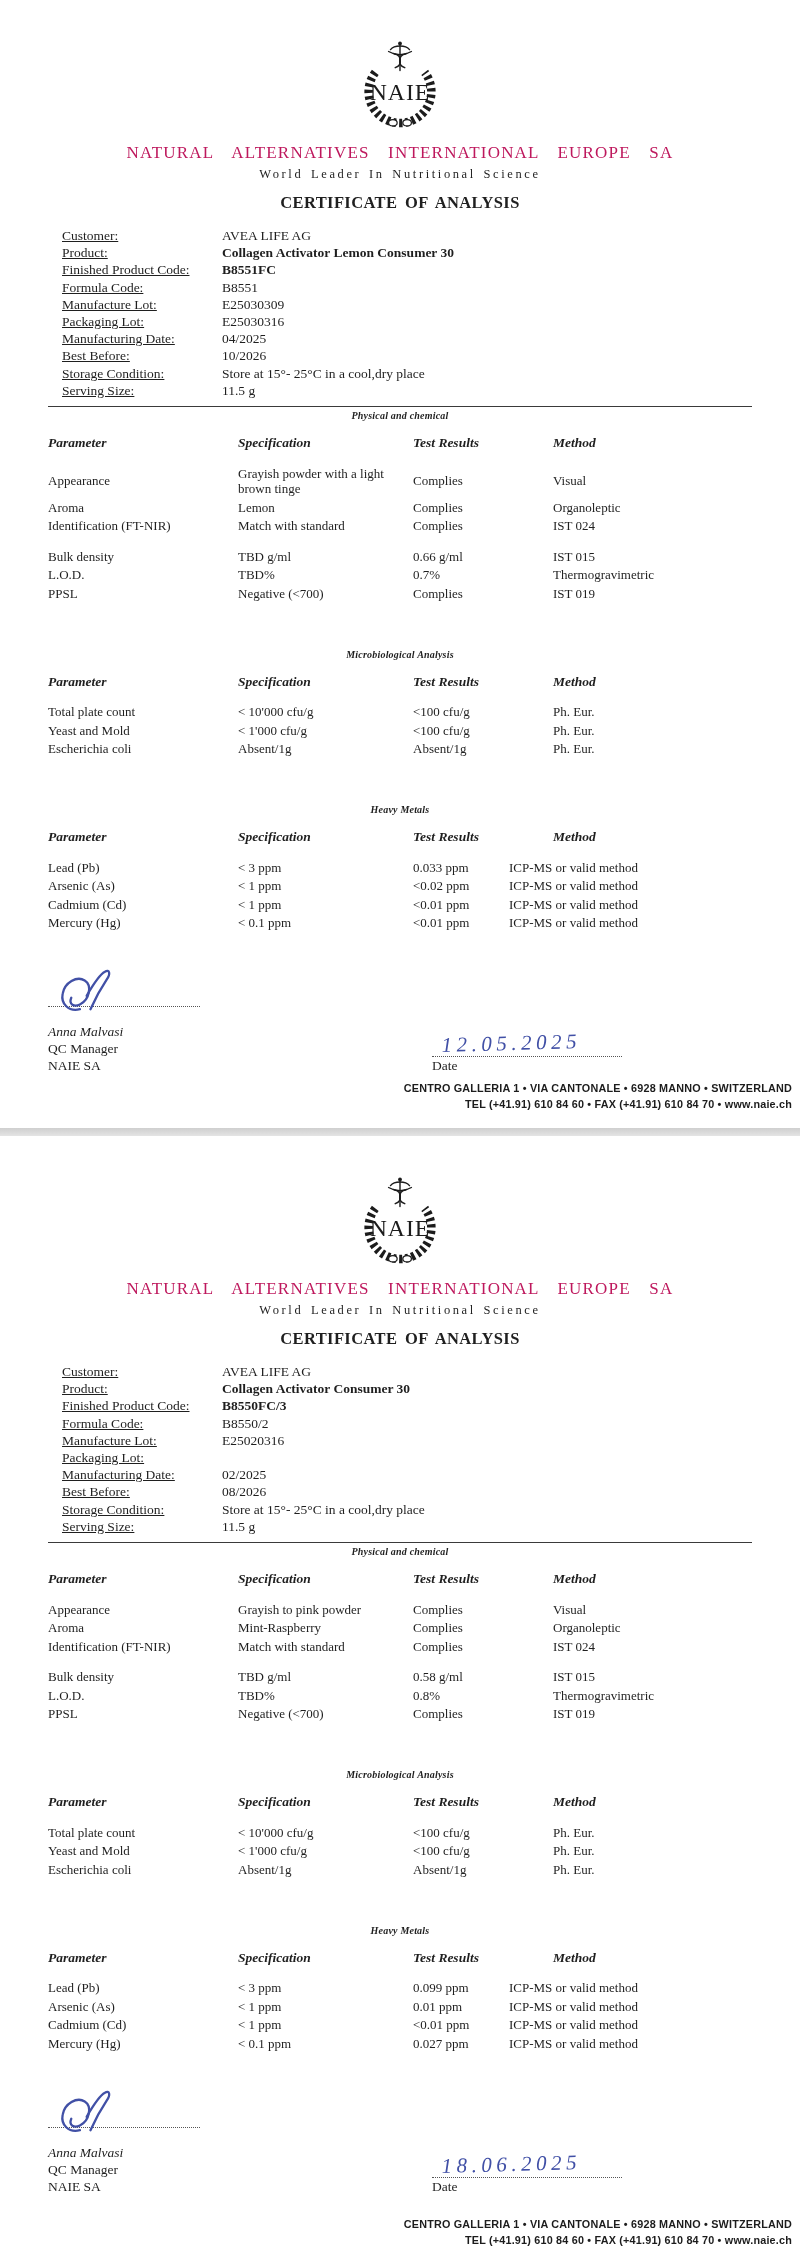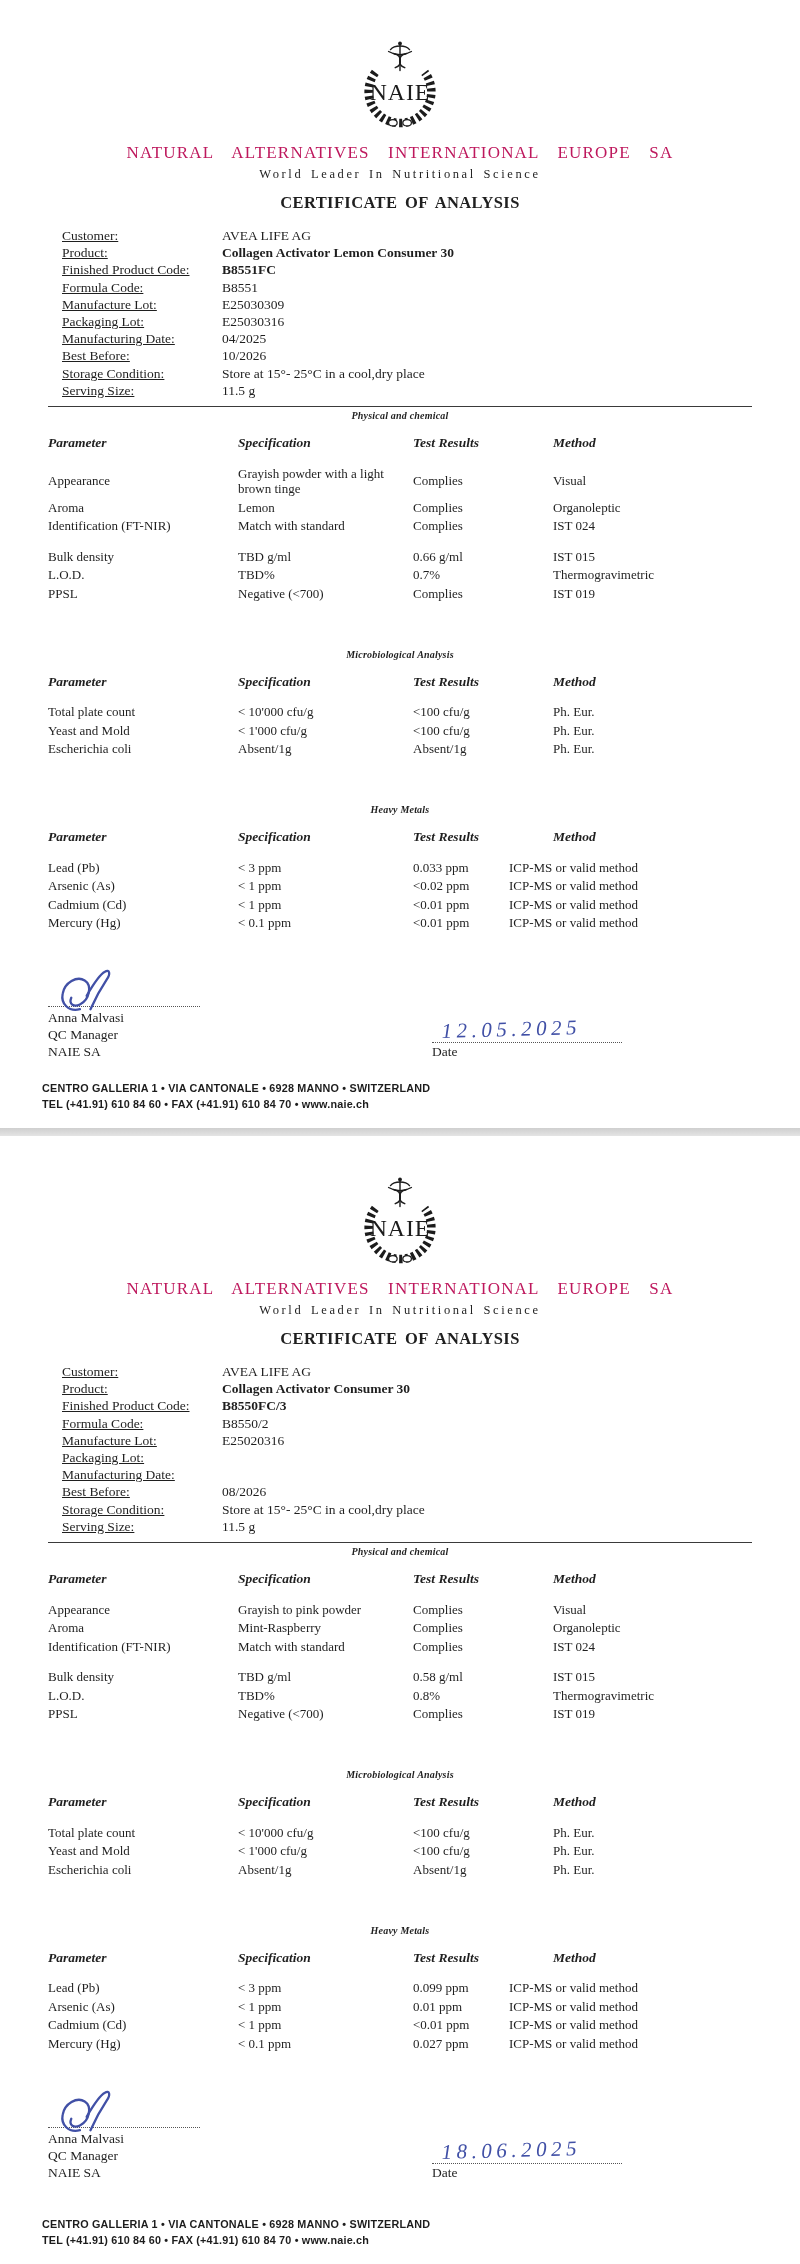--- a/index.html
+++ b/index.html
@@ -34,25 +34,25 @@
   table.heavy tbody td:nth-child(4){transform:translateX(-44px);}
 
   
   .sig-row{display:flex;margin-top:34px;align-items:flex-end;}
   .sig-left{width:330px;}
   .sig-right{margin-left:54px;width:220px;}
   svg.signature{display:block;margin:0 0 -10px 6px;}
   .sig-line{border-bottom:1.6px dotted #555;width:152px;}
   .sig-right .sig-line{width:190px;}
   .sig-name,.sig-role,.sig-org,.date-label{font-size:13.5px;line-height:17px;}
-  .sig-name{margin-top:2px;}
+  .sig-name{margin-top:16px;font-style:italic;}
   .handwritten-date{color:var(--ink,#4150a6);font-size:21px;font-style:italic;letter-spacing:4.5px;transform:rotate(-1.6deg);transform-origin:left bottom;margin:0 0 -2px 10px;white-space:nowrap;}
 
   
-  .footer{position:absolute;left:0;right:1px;bottom:16px;text-align:left;font-family:"Liberation Sans",sans-serif;font-size:10.8px;line-height:16px;font-weight:bold;color:#1c1c1c;letter-spacing:.2px;margin-left:42px;}
+  .footer{position:absolute;left:0;right:8px;bottom:16px;text-align:right;font-family:"Liberation Sans",sans-serif;font-size:10.8px;line-height:16px;font-weight:bold;color:#1c1c1c;letter-spacing:.2px;}
 
   .logo-svg text{font-family:"Liberation Serif",serif;}
 </style>
 </head>
 <body>
 
 <div class="page">
   <div class="logo-wrap">
     <svg class="logo-svg" viewBox="0 0 120 104" width="114" height="99">
       <g stroke="#1c1c1c" fill="none" stroke-width="1.5" stroke-linecap="round">
@@ -319,20 +319,21 @@
       </div>
       <div class="info-row">
         <span class="info-label">Manufacture Lot:</span>
         <span class="info-value">E25020316</span>
       </div>
       <div class="info-row">
         <span class="info-label">Packaging Lot:</span>
       </div>
       <div class="info-row">
         <span class="info-label">Manufacturing Date:</span>
+        <span class="info-value">02/2025</span>
       </div>
       <div class="info-row">
         <span class="info-label">Best Before:</span>
         <span class="info-value">08/2026</span>
       </div>
       <div class="info-row">
         <span class="info-label">Storage Condition:</span>
         <span class="info-value">Store at 15°- 25°C in a cool,dry place</span>
       </div>
       <div class="info-row">

